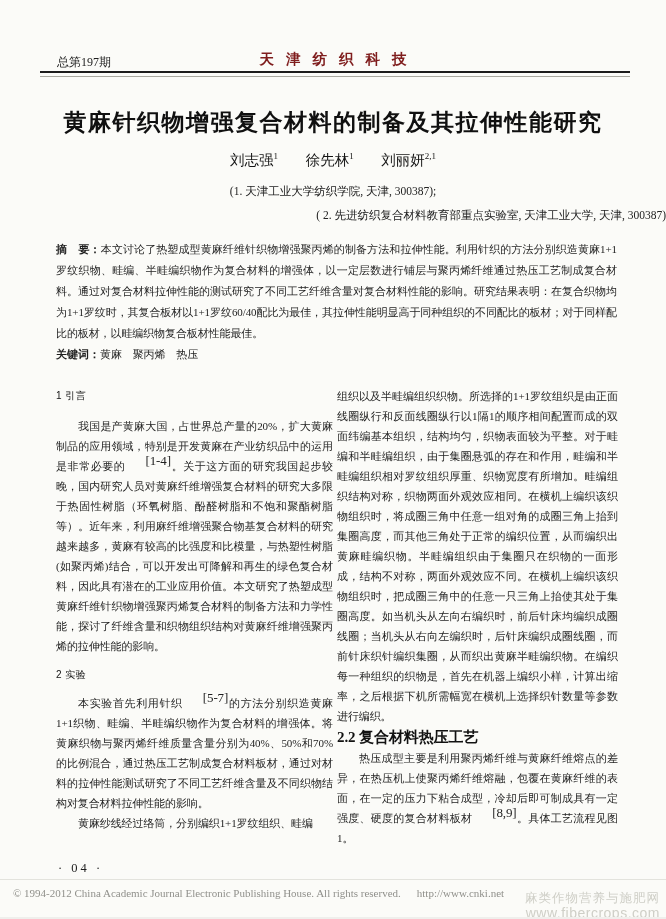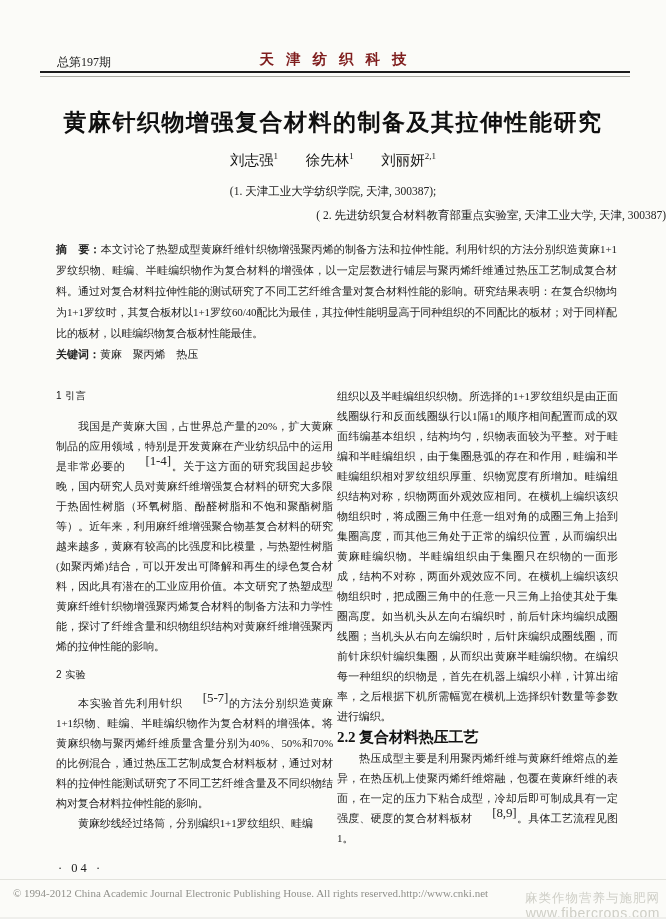--- a/index.html
+++ b/index.html
@@ -43,21 +43,21 @@
     font-size:10px;font-weight:normal;margin:0 0 10px 0;color:#121212;letter-spacing:0.5px;}
   h2.sec.mid{margin:9px 0 8px 0;}
   h3.sub{font-family:Liberation Serif, serif;
     font-size:15px;font-weight:bold;margin:1px 0 1px 0;color:#121212;}
   
   .pagenum{position:absolute;left:58px;top:861px;font-size:12.5px;letter-spacing:3px;color:#1d1d1d;}
   
   .footer{position:absolute;left:0;right:0;bottom:0;height:37px;border-top:1px solid #e3e3dd;}
   .copyright{position:absolute;left:13px;top:7px;white-space:nowrap;
     font-size:11px;color:#90908b;}
-  .copyright .url{}
+  .copyright .url{margin-left:16px;}
   .watermark{position:absolute;right:6px;top:1px;text-align:right;
     color:#cfcfc7;line-height:1.1;font-family:"Liberation Sans","DejaVu Sans",sans-serif;margin-top:11px;}
   .wm1{font-size:12.5px;letter-spacing:1px;}
   .wm2{font-size:14px;letter-spacing:0.5px;}
 </style>
 </head>
 <body>
 
 <div class="page">
 

